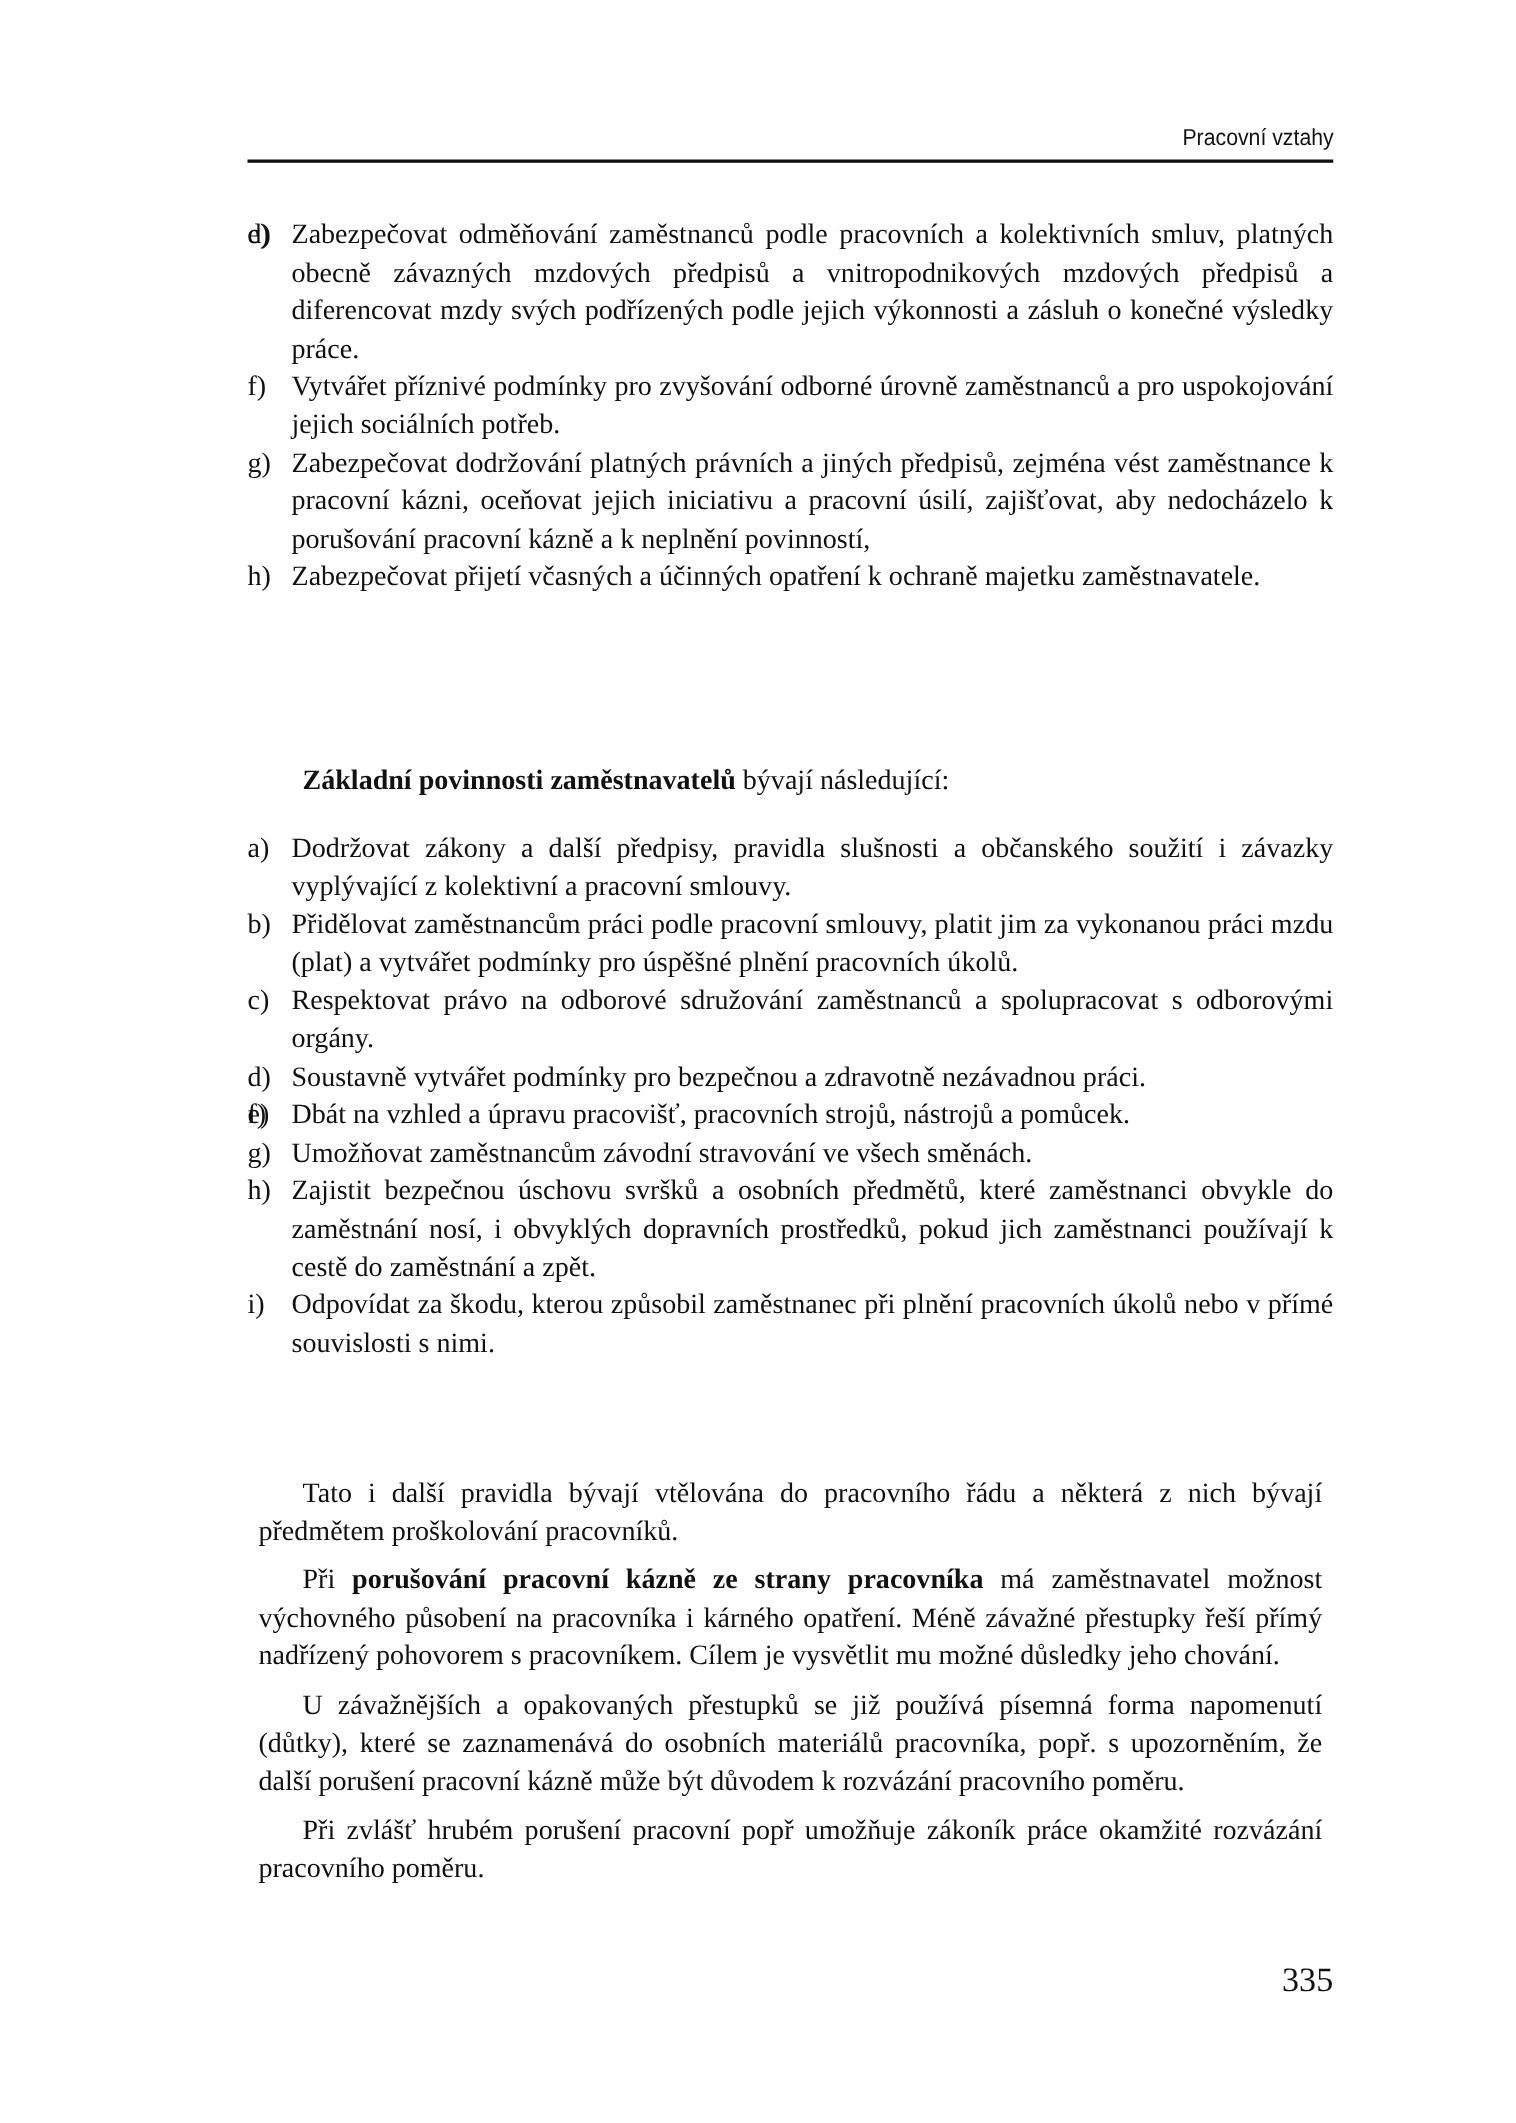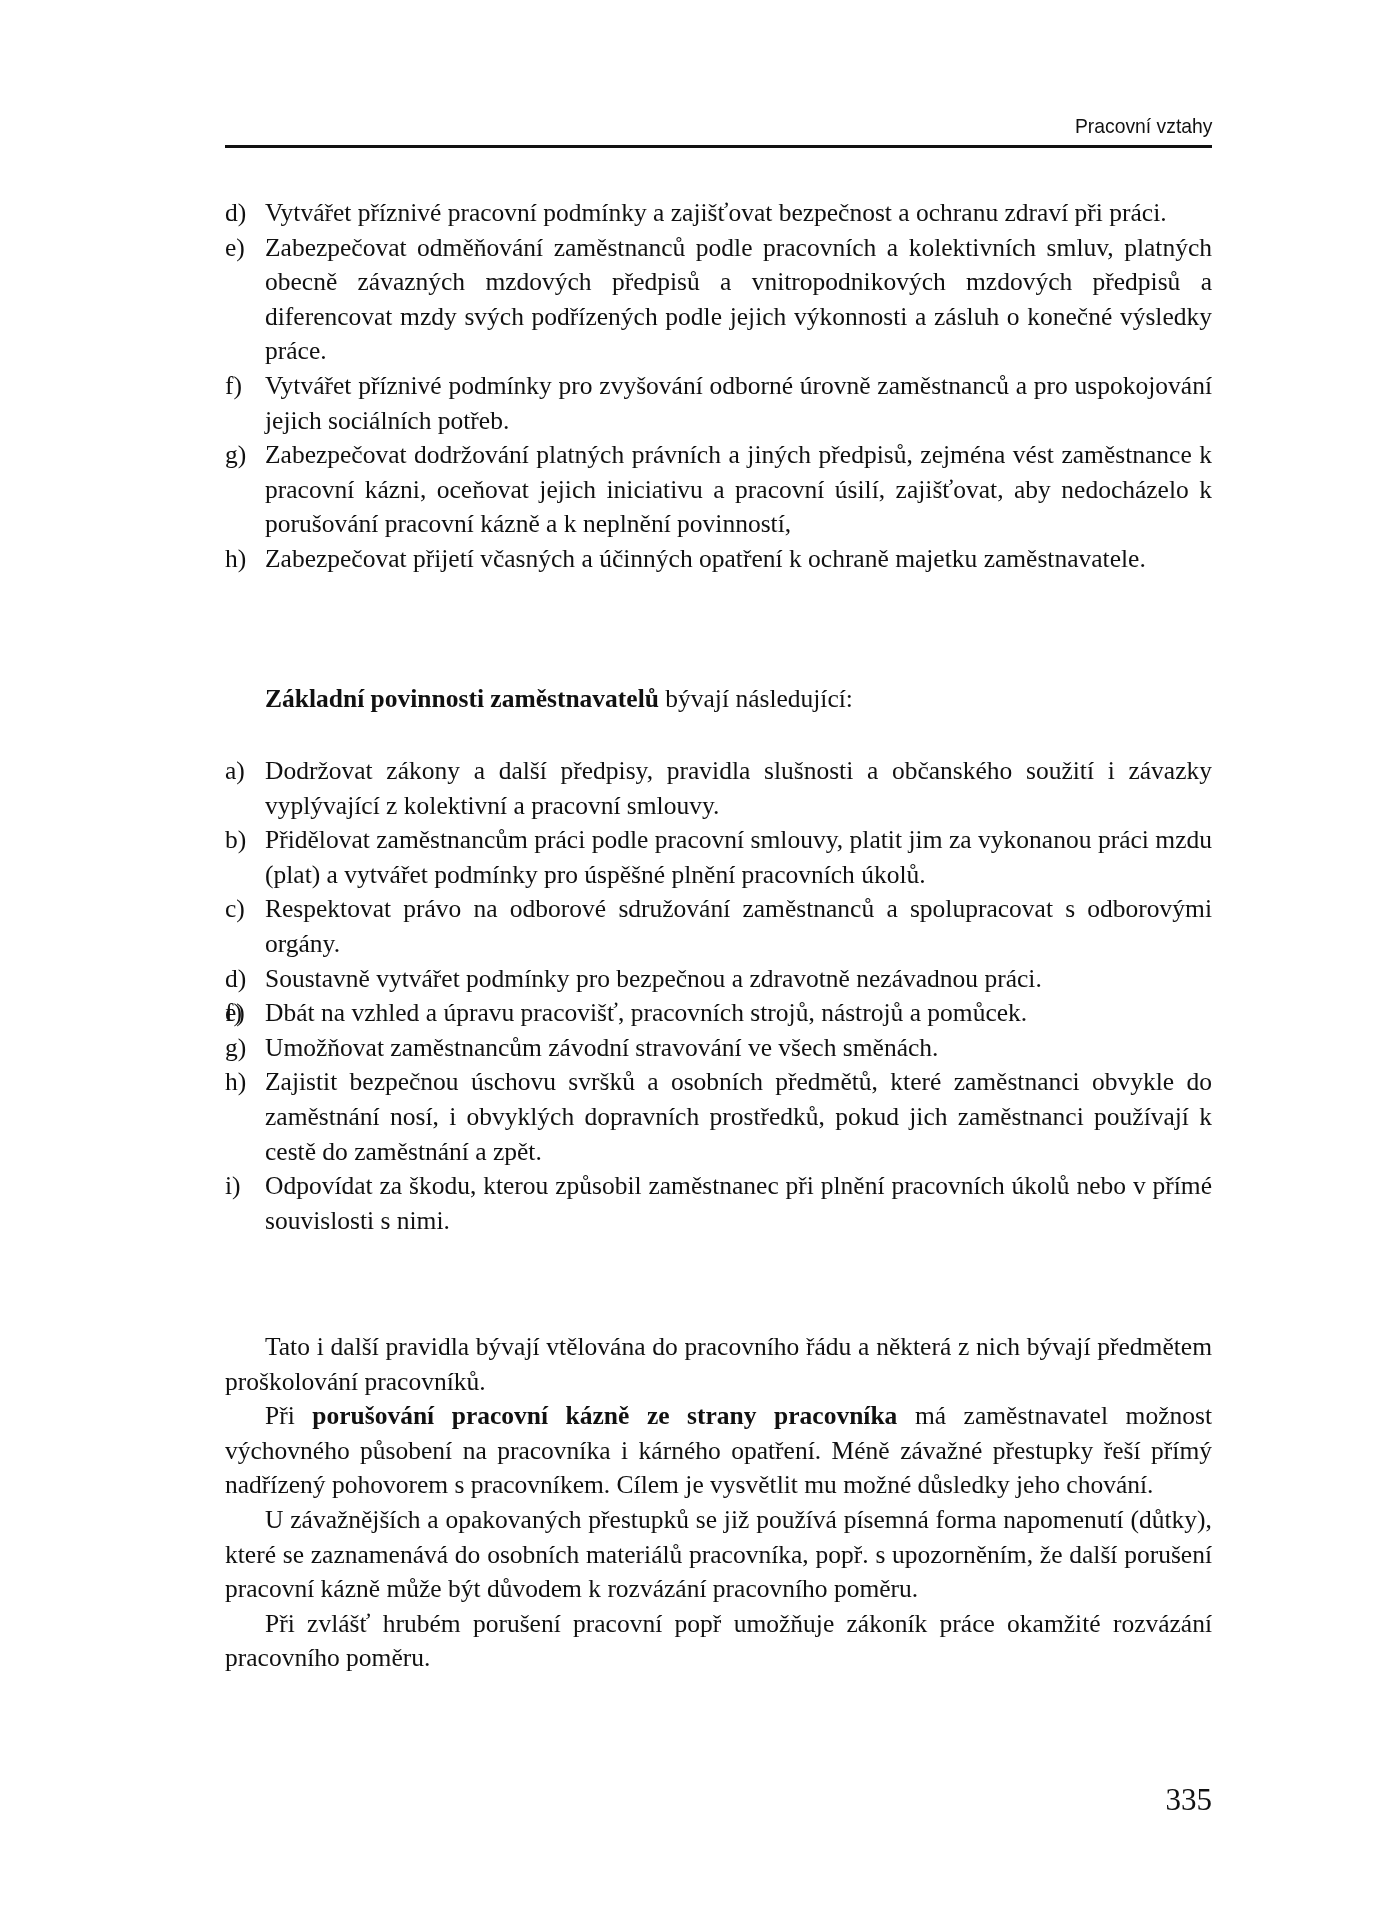--- a/index.html
+++ b/index.html
@@ -57,21 +57,21 @@
     position: relative;
     padding-left: 40px;
     text-align: justify;
   }
   .marker {
     position: absolute;
     left: 0;
     top: 0;
   }
   .para {
-    margin: 0;
+    margin: 10px;
     text-indent: 40px;
     text-align: justify;
   }
   .bold { font-weight: bold; }
   #list1 { top: 196px; }
   #lead { top: 682px; }
   #list2 { top: 754px; }
   #paras { top: 1330px; font-family: Liberation Serif, serif; }
   .page-number {
     position: absolute;
@@ -86,21 +86,20 @@
 
 <div class="page">
 
   <div class="running-head">Pracovní vztahy</div>
   <div class="head-rule"></div>
 
   <div class="body-text" id="list1">
     <ul class="list">
       <li class="list-item">
         <span class="marker">d)</span>
-        <span>Vytvářet příznivé pracovní podmínky a zajišťovat bezpečnost a ochranu zdraví při práci.</span>
       </li>
       <li class="list-item">
         <span class="marker">e)</span>
         <span>Zabezpečovat odměňování zaměstnanců podle pracovních a kolektivních smluv, platných obecně závazných mzdových předpisů a vnitropodnikových mzdových předpisů a diferencovat mzdy svých podřízených podle jejich výkonnosti a zásluh o konečné výsledky práce.</span>
       </li>
       <li class="list-item">
         <span class="marker">f)</span>
         <span>Vytvářet příznivé podmínky pro zvyšování odborné úrovně zaměstnanců a pro uspokojování jejich sociálních potřeb.</span>
       </li>
       <li class="list-item">

